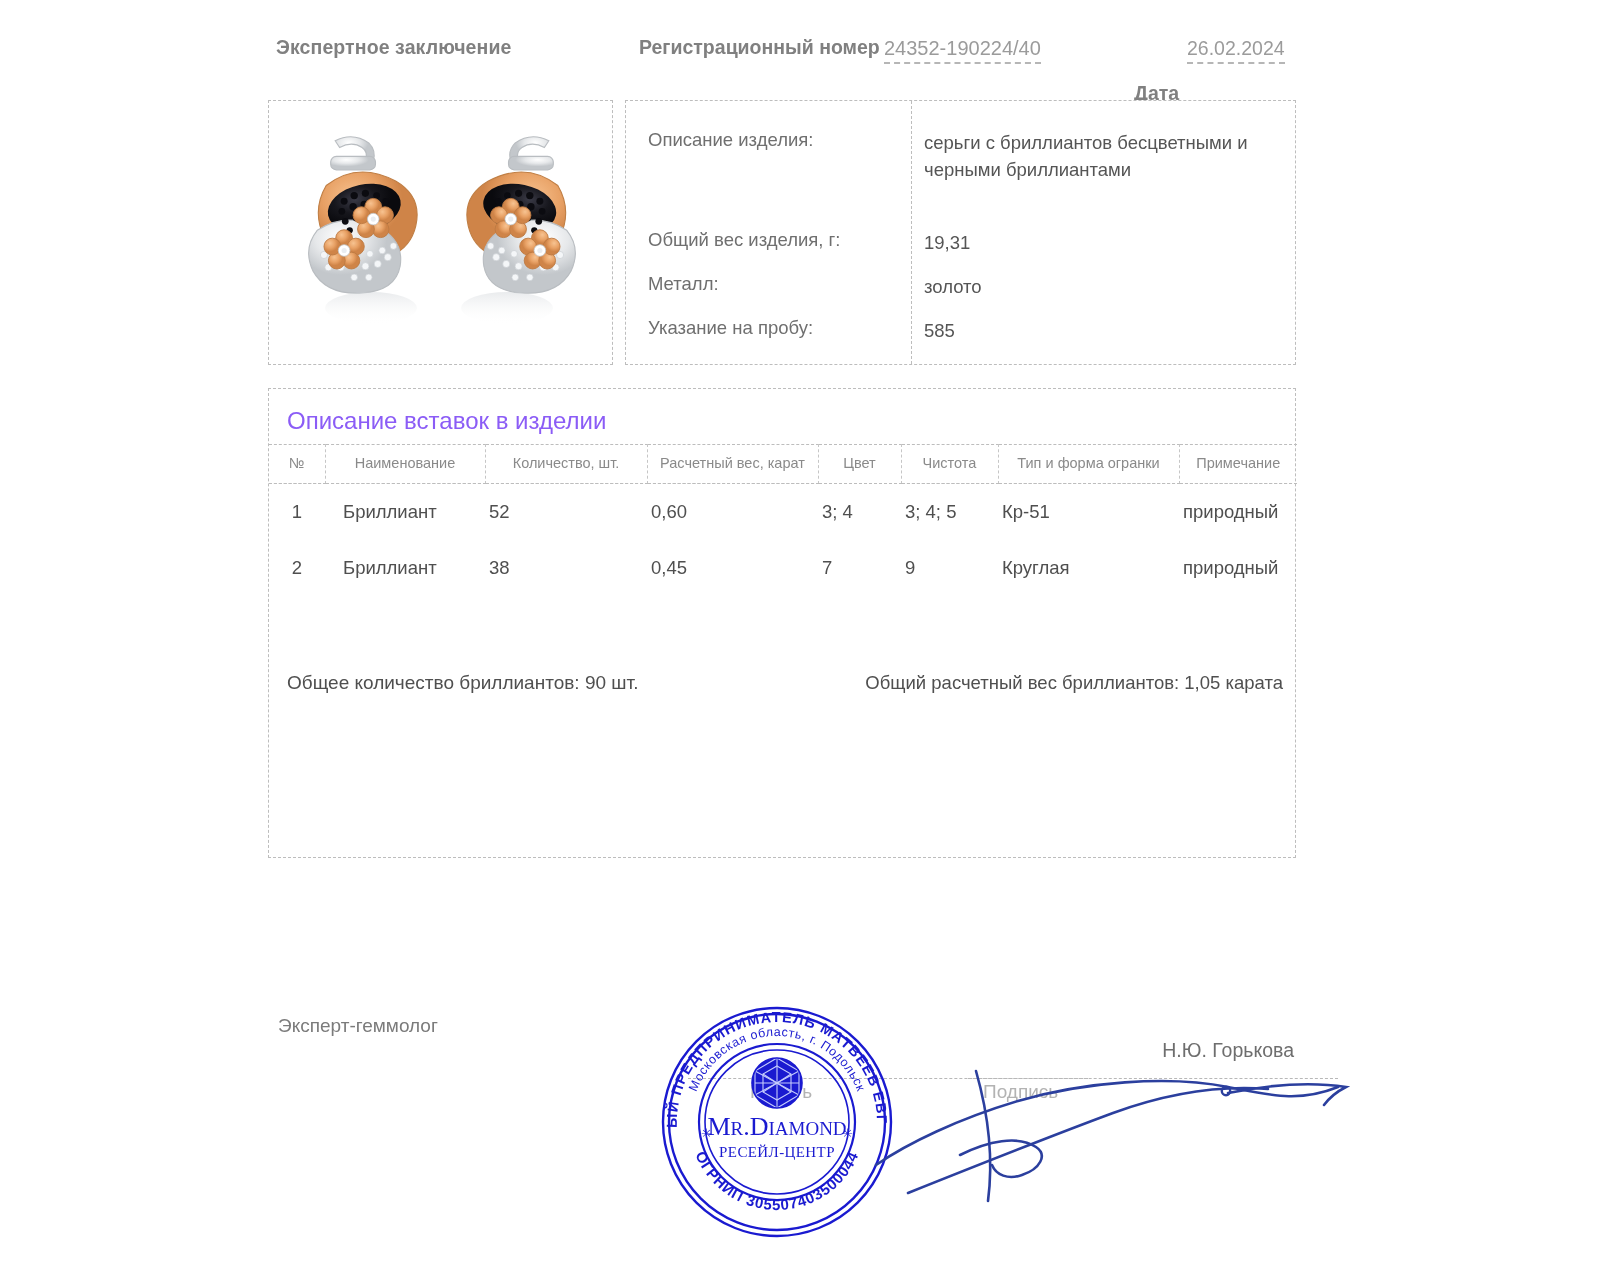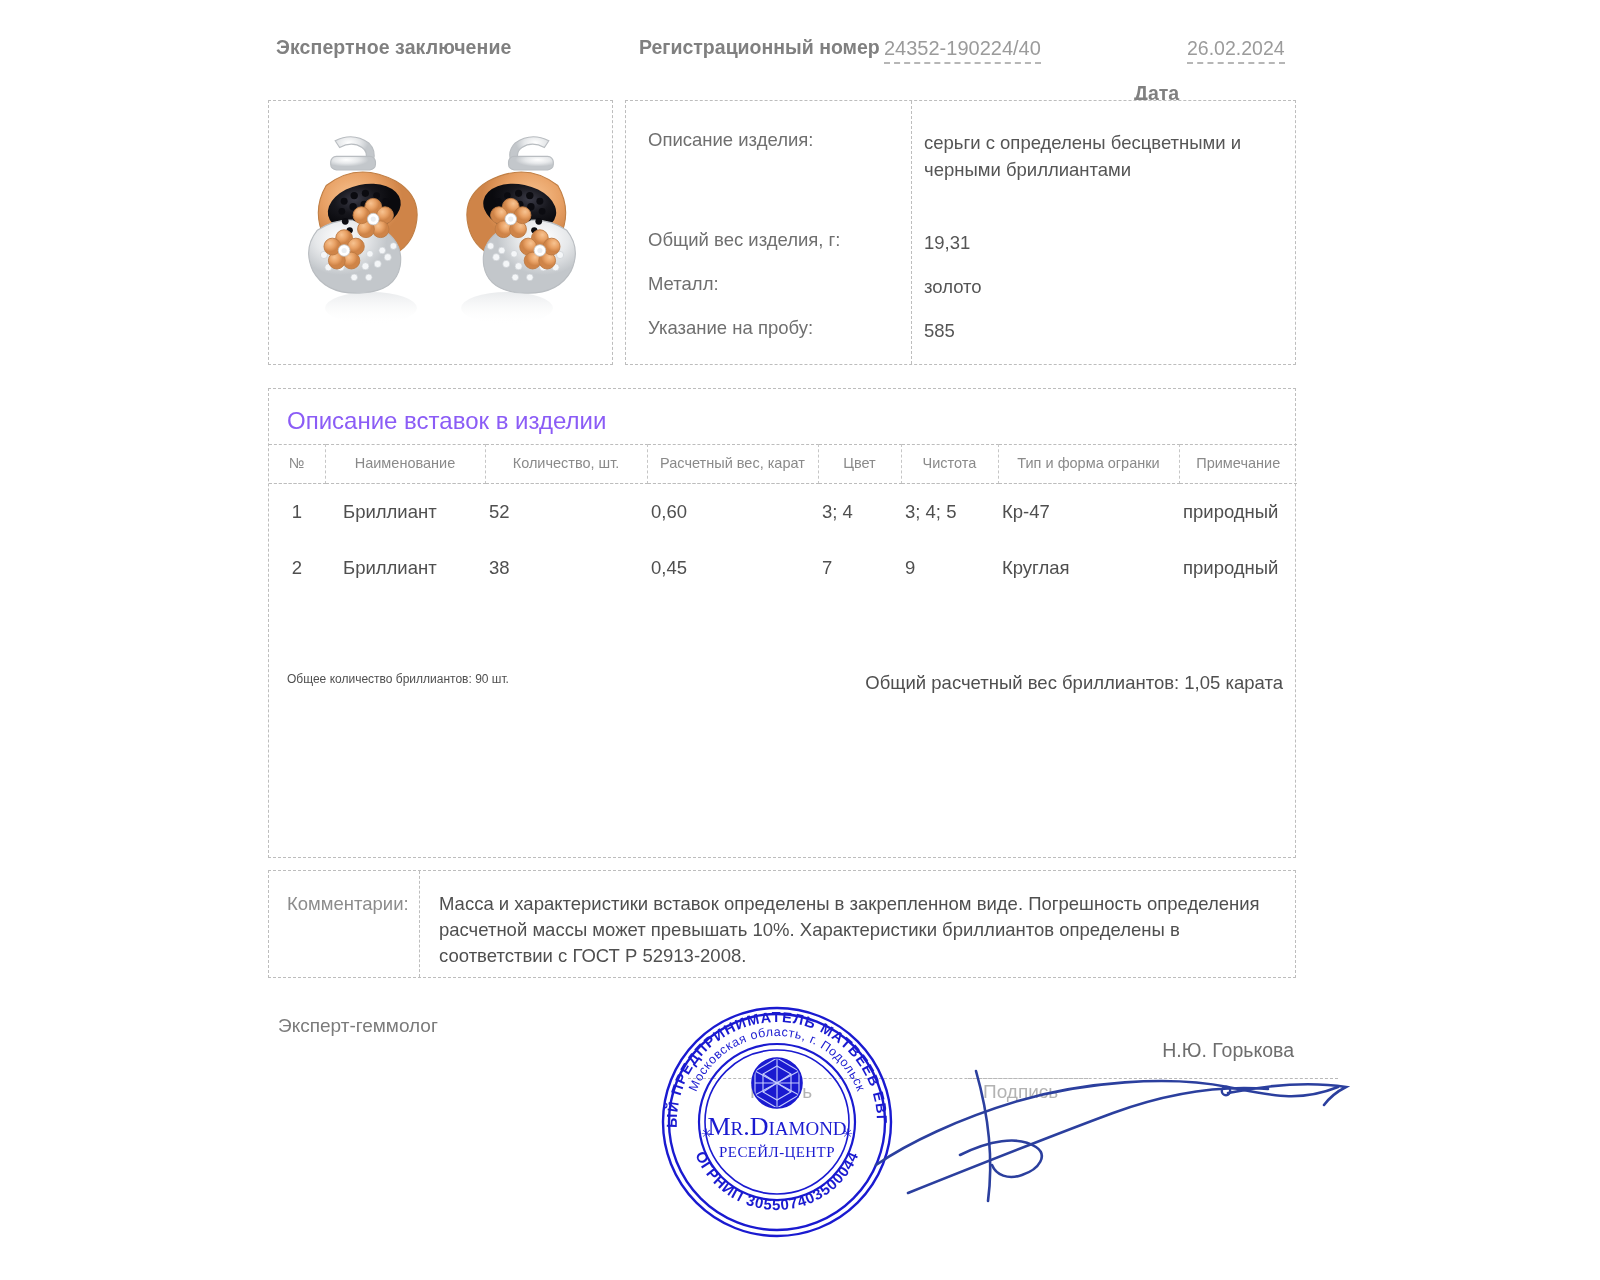--- a/index.html
+++ b/index.html
@@ -83,21 +83,21 @@
     font-size: 18.5px; color: #4f4f4f; 
     padding: 17px 4px 17px 4px;
   }
   table.tbl td.name-cell { text-align: left; padding-left: 18px; }
   table.tbl td.idx-cell { text-align: center; }
 
   .totals {
     position: absolute; left: 0; top: 228px; width: 100%;
   }
   .total-left {
-    position: absolute; left: 18px; top: 0; font-size: 12px; color: #4f4f4f; white-space: nowrap;
+    position: absolute; left: 18px; top: 0; font-size: 19px; color: #4f4f4f; white-space: nowrap;
   }
   .total-right {
     position: absolute; right: 12px; top: 0; font-size: 18.5px; color: #4f4f4f; white-space: nowrap;
   }
 
   
   .cmt-box { left: 268px; top: 870px; width: 1028px; height: 108px; }
   .cmt-label {
     position: absolute; left: 18px; top: 22px; font-size: 18.5px; color: #8c8c8c; white-space: nowrap;
   }
@@ -338,21 +338,21 @@
         <ellipse cx="216" cy="190" rx="46" ry="16" fill="url(#reflG)"></ellipse>
       </svg>
     </div>
   </div>
 
   <div class="dbox desc-box">
     <div class="desc-divider"></div>
     <div class="desc-rows">
       <div class="desc-row" style="top:28px;">
         <span class="desc-label">Описание изделия:</span>
-        <span class="desc-value">серьги с определены бесцветными и черными бриллиантами</span>
+        <span class="desc-value">серьги с бриллиантов бесцветными и черными бриллиантами</span>
       </div>
       <div class="desc-row" style="top:128px;">
         <span class="desc-label">Общий вес изделия, г:</span>
         <span class="desc-value">19,31</span>
       </div>
       <div class="desc-row" style="top:172px;">
         <span class="desc-label">Металл:</span>
         <span class="desc-value">золото</span>
       </div>
       <div class="desc-row" style="top:216px;">
@@ -390,21 +390,21 @@
           </tr>
         </thead>
         <tbody>
           <tr>
             <td class="idx-cell">1</td>
             <td class="name-cell">Бриллиант</td>
             <td>52</td>
             <td>0,60</td>
             <td>3; 4</td>
             <td>3; 4; 5</td>
-            <td>Кр-47</td>
+            <td>Кр-51</td>
             <td>природный</td>
           </tr>
           <tr>
             <td class="idx-cell">2</td>
             <td class="name-cell">Бриллиант</td>
             <td>38</td>
             <td>0,45</td>
             <td>7</td>
             <td>9</td>
             <td>Круглая</td>
@@ -413,25 +413,20 @@
         </tbody>
       </table>
 
       <div class="totals">
         <div class="total-left">Общее количество бриллиантов: 90 шт.</div>
         <div class="total-right">Общий расчетный вес бриллиантов: 1,05 карата</div>
       </div>
     </div>
   </div>
 
-  <div class="dbox cmt-box">
-    <div class="cmt-label">Комментарии:</div>
-    <div class="cmt-div"></div>
-    <div class="cmt-text">Масса и характеристики вставок определены в закрепленном виде. Погрешность определения расчетной массы может превышать 10%. Характеристики бриллиантов определены в соответствии с ГОСТ Р 52913-2008.</div>
-  </div>
 
   <div class="footer">
     <div class="expert-title">Эксперт-геммолог</div>
 
     <div class="stamp-line"></div>
     <div class="stamp-word">Печать</div>
 
     <div class="sign-line"></div>
     <div class="sign-word">Подпись</div>
 

